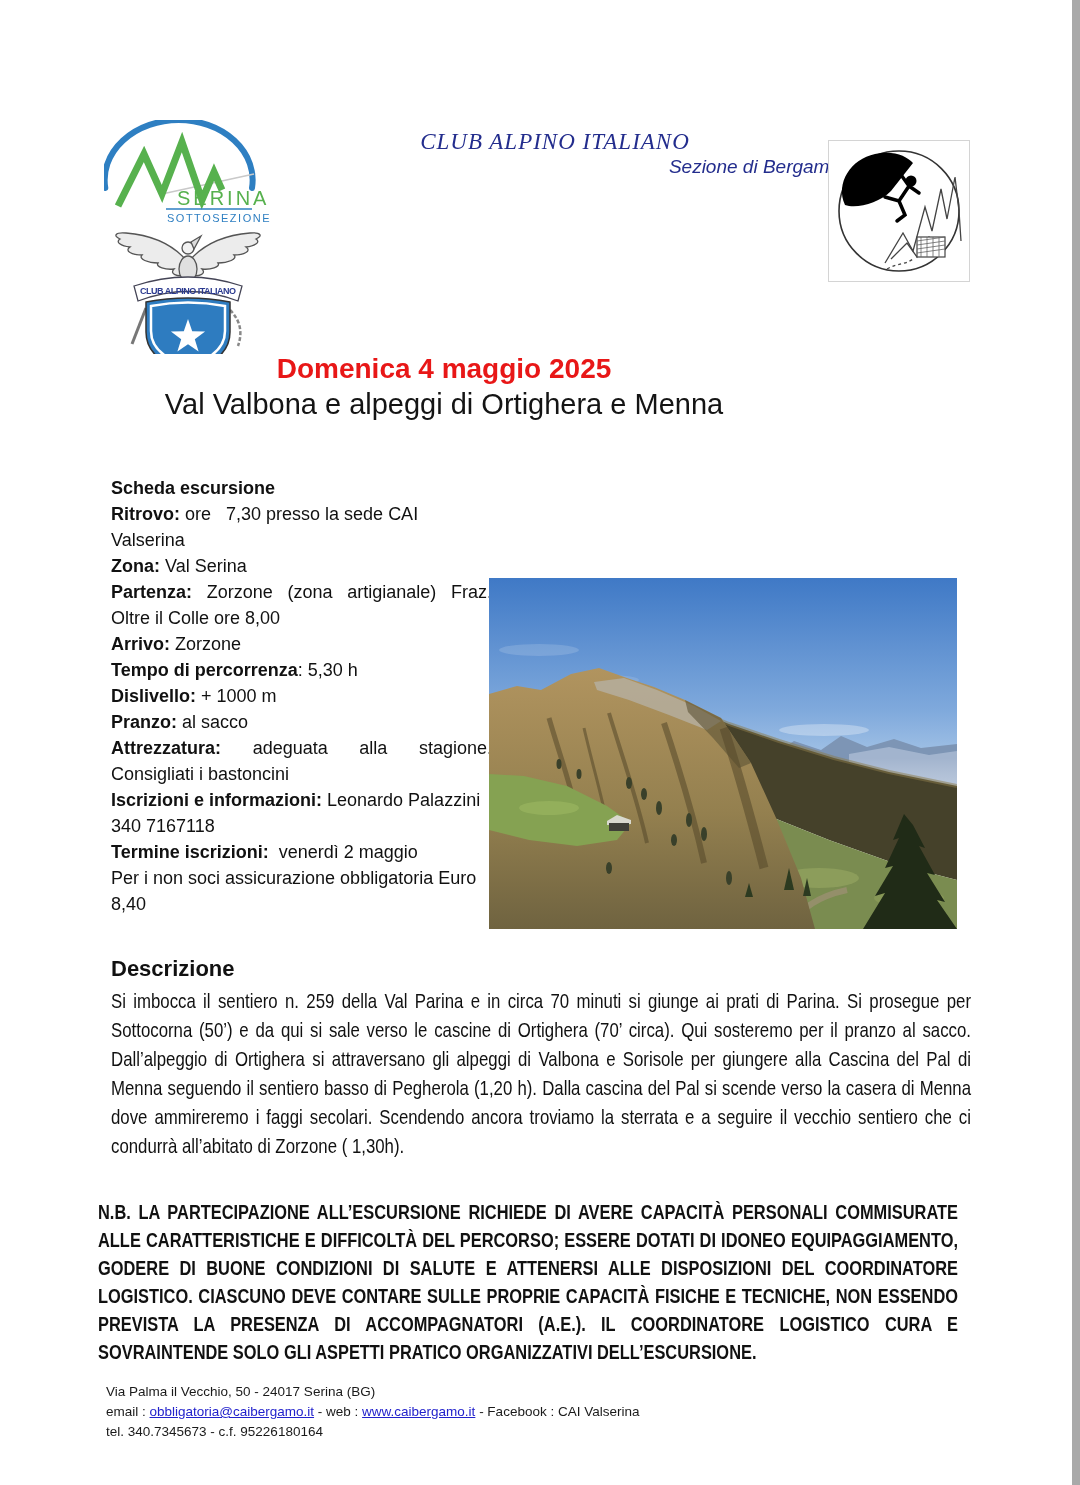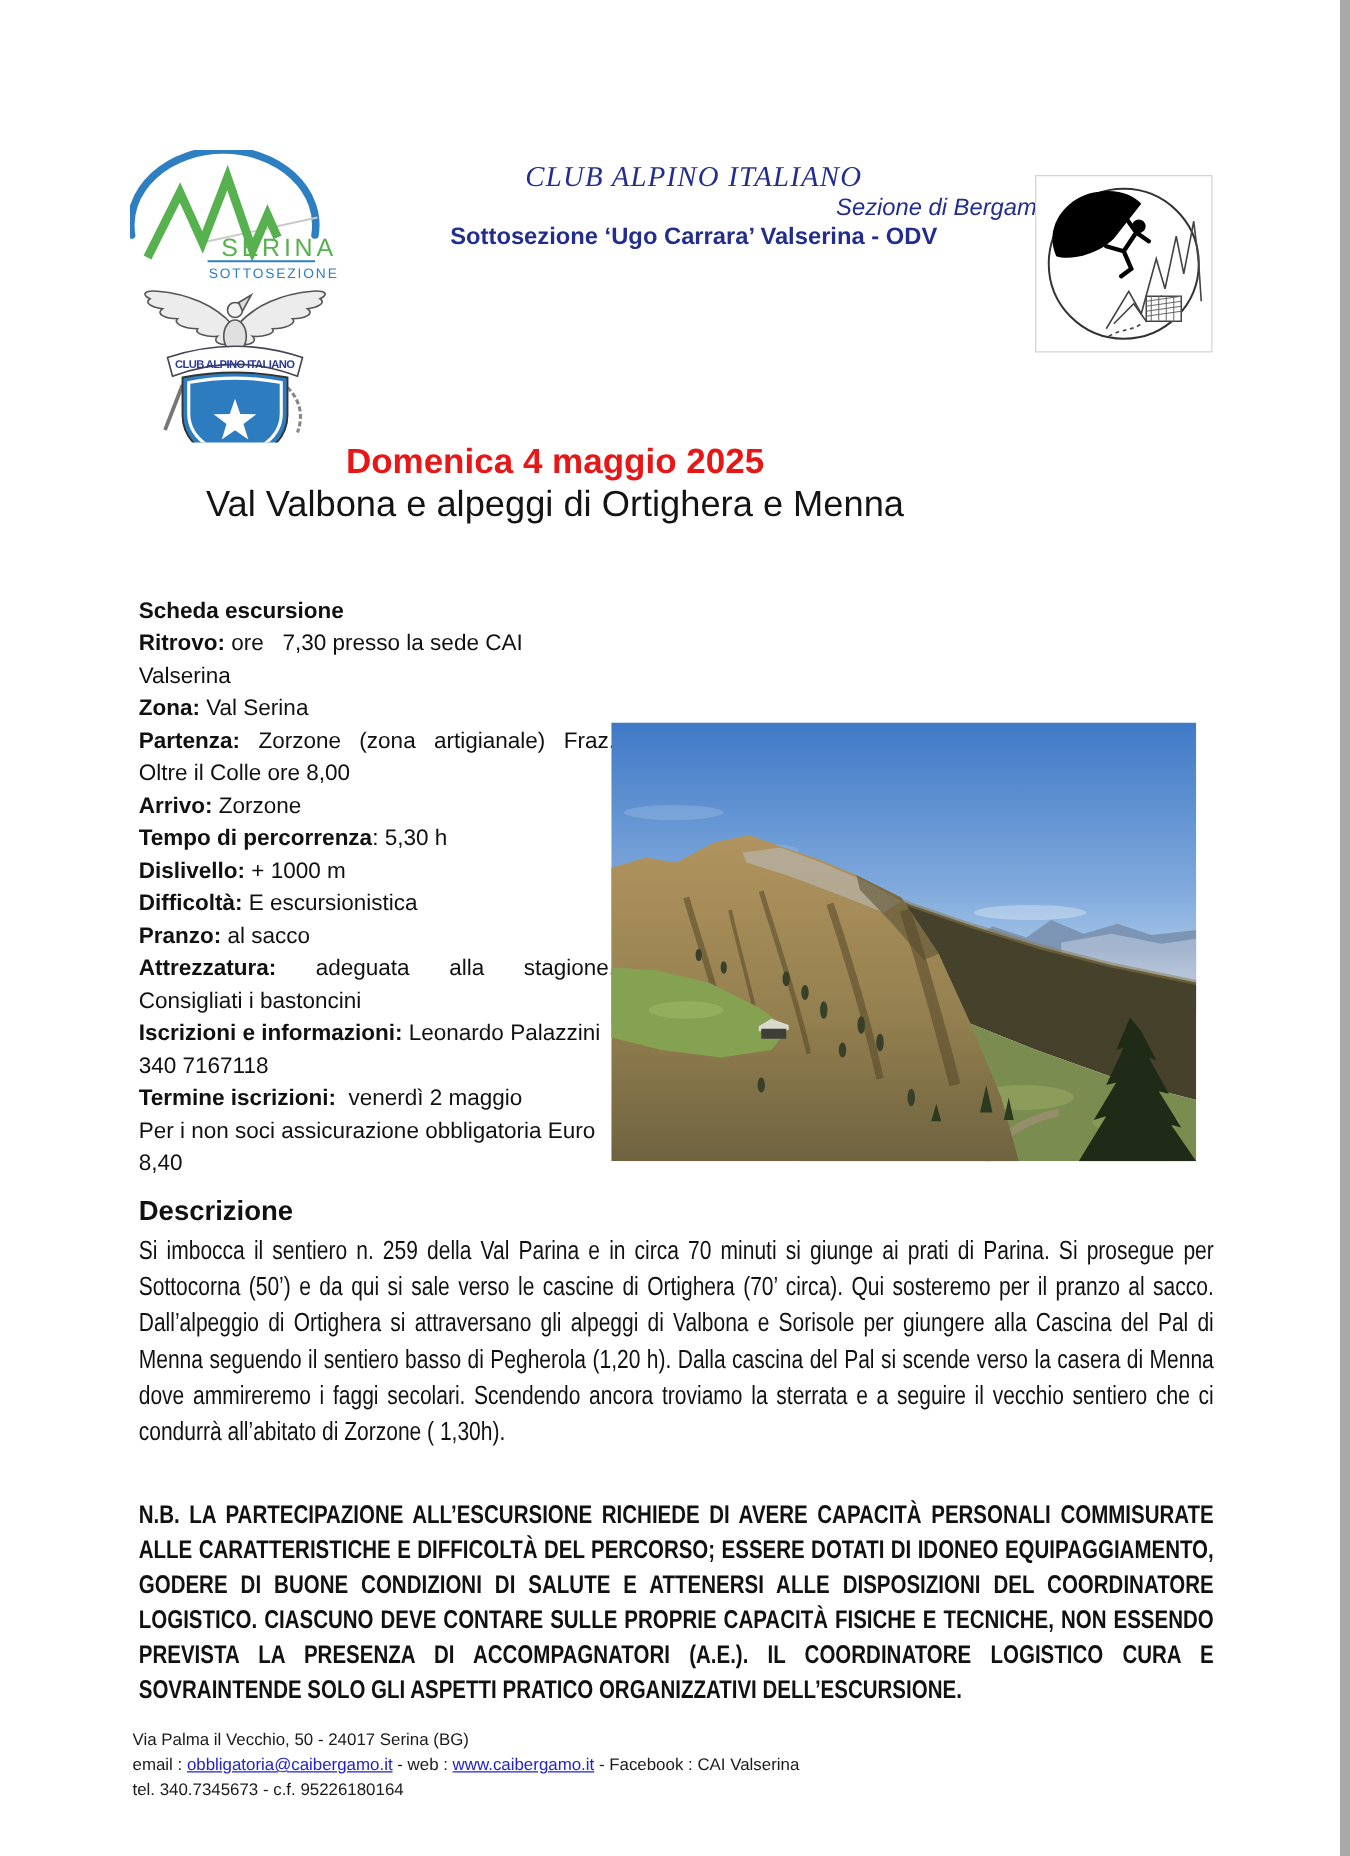--- a/index.html
+++ b/index.html
@@ -37,21 +37,21 @@
   #photo{left:489px;top:578px;width:468px;height:351px;}
   #photo svg{display:block;width:100%;height:100%;}
 
   
   #descrizione{left:111px;top:956px;width:860px;}
   #descr-heading{font-weight:bold;font-size:22px;line-height:26px;margin-bottom:4px;}
   .narrow{width:1075px;transform:scaleX(0.8);transform-origin:0 0;text-align:justify;}
   #descr-body{font-size:21px;line-height:29px;}
 
   
-  #nb{left:111px;top:1198px;width:860px;}
+  #nb{left:98px;top:1198px;width:860px;}
   #nb-body{font-size:20.5px;line-height:28px;font-weight:bold;}
 
   
   #footer{left:106px;top:1382px;width:860px;text-align:left;font-size:13.5px;line-height:20px;color:#1a1a1a;}
   #footer a{color:#2222cc;text-decoration:underline;cursor:pointer;}
 </style>
 </head>
 <body>
 
 <div class="abs" id="val-serina-logo">
@@ -80,21 +80,20 @@
     <text x="76" y="70" text-anchor="middle" font-family="Liberation Sans, sans-serif" font-size="9" font-weight="bold" fill="#2b3a8f" textLength="96">CLUB ALPINO ITALIANO</text>
     <path d="M34,78 Q76,70 118,78 L118,108 Q118,136 76,148 Q34,136 34,108 Z" fill="#2e7cc0" stroke="#333" stroke-width="1.5"></path>
     <path d="M39,82 Q76,75 113,82 L113,107 Q113,131 76,142 Q39,131 39,107 Z" fill="none" stroke="#ffffff" stroke-width="2.5"></path>
     <polygon points="76,95 80.2,107.2 93.1,107.4 82.8,115.2 86.6,127.6 76,120.2 65.4,127.6 69.2,115.2 58.9,107.4 71.8,107.2" fill="#ffffff"></polygon>
   </svg>
 </div>
 
 <div class="abs" id="header-text">
   <div id="org-line1">CLUB ALPINO ITALIANO</div>
   <div id="org-line2">Sezione di Bergamo</div>
-  <div id="org-line3">Sottosezione ‘Ugo Carrara’  Valserina - ODV</div>
 </div>
 
 <div class="abs" id="climber-logo">
   <svg viewBox="0 0 140 140">
     <circle cx="70" cy="70" r="60" fill="#fff" stroke="#333" stroke-width="1.6"></circle>
     <path d="M16,64 C6,42 22,18 46,13 C64,9 78,15 84,22 L62,50 C50,62 28,68 16,64 Z" fill="#000"></path>
     <circle cx="82" cy="40" r="5.5" fill="#000"></circle>
     <path d="M80,45 L70,60 L56,56 M70,60 L76,74 L68,80 M80,45 L70,31 M80,45 L90,52" stroke="#000" stroke-width="3.5" fill="none" stroke-linecap="round"></path>
     <g stroke="#444" stroke-width="1.3" fill="none">
       <path d="M56,122 L74,92 L84,110 L96,66 L103,90 L112,48 L118,78 L126,36 L130,70 L132,100"></path>
@@ -115,21 +114,20 @@
 
 <div class="abs" id="scheda">
   <div class="line"><b>Scheda escursione</b><span></span></div>
   <div class="line"><b>Ritrovo:</b><span> ore   7,30 presso la sede CAI Valserina</span></div>
   <div class="line"><b>Zona:</b><span> Val Serina</span></div>
   <div class="line stretch"><b>Partenza:</b><span> Zorzone (zona artigianale) Fraz.</span></div>
   <div class="line"><b></b><span>Oltre il Colle ore 8,00</span></div>
   <div class="line"><b>Arrivo:</b><span> Zorzone</span></div>
   <div class="line"><b>Tempo di percorrenza</b><span>: 5,30 h</span></div>
   <div class="line"><b>Dislivello:</b><span> + 1000 m</span></div>
-  <div class="line"><b>Difficoltà:</b><span> E escursionistica</span></div>
   <div class="line"><b>Pranzo:</b><span> al sacco</span></div>
   <div class="line stretch"><b>Attrezzatura:</b><span> adeguata alla stagione.</span></div>
   <div class="line"><b></b><span>Consigliati i bastoncini</span></div>
   <div class="line"><b>Iscrizioni e informazioni:</b><span> Leonardo Palazzini</span></div>
   <div class="line"><b></b><span>340 7167118</span></div>
   <div class="line"><b>Termine iscrizioni:</b><span>  venerdì 2 maggio</span></div>
   <div class="line"><b></b><span>Per i non soci assicurazione obbligatoria Euro</span></div>
   <div class="line"><b></b><span>8,40</span></div>
 </div>
 

